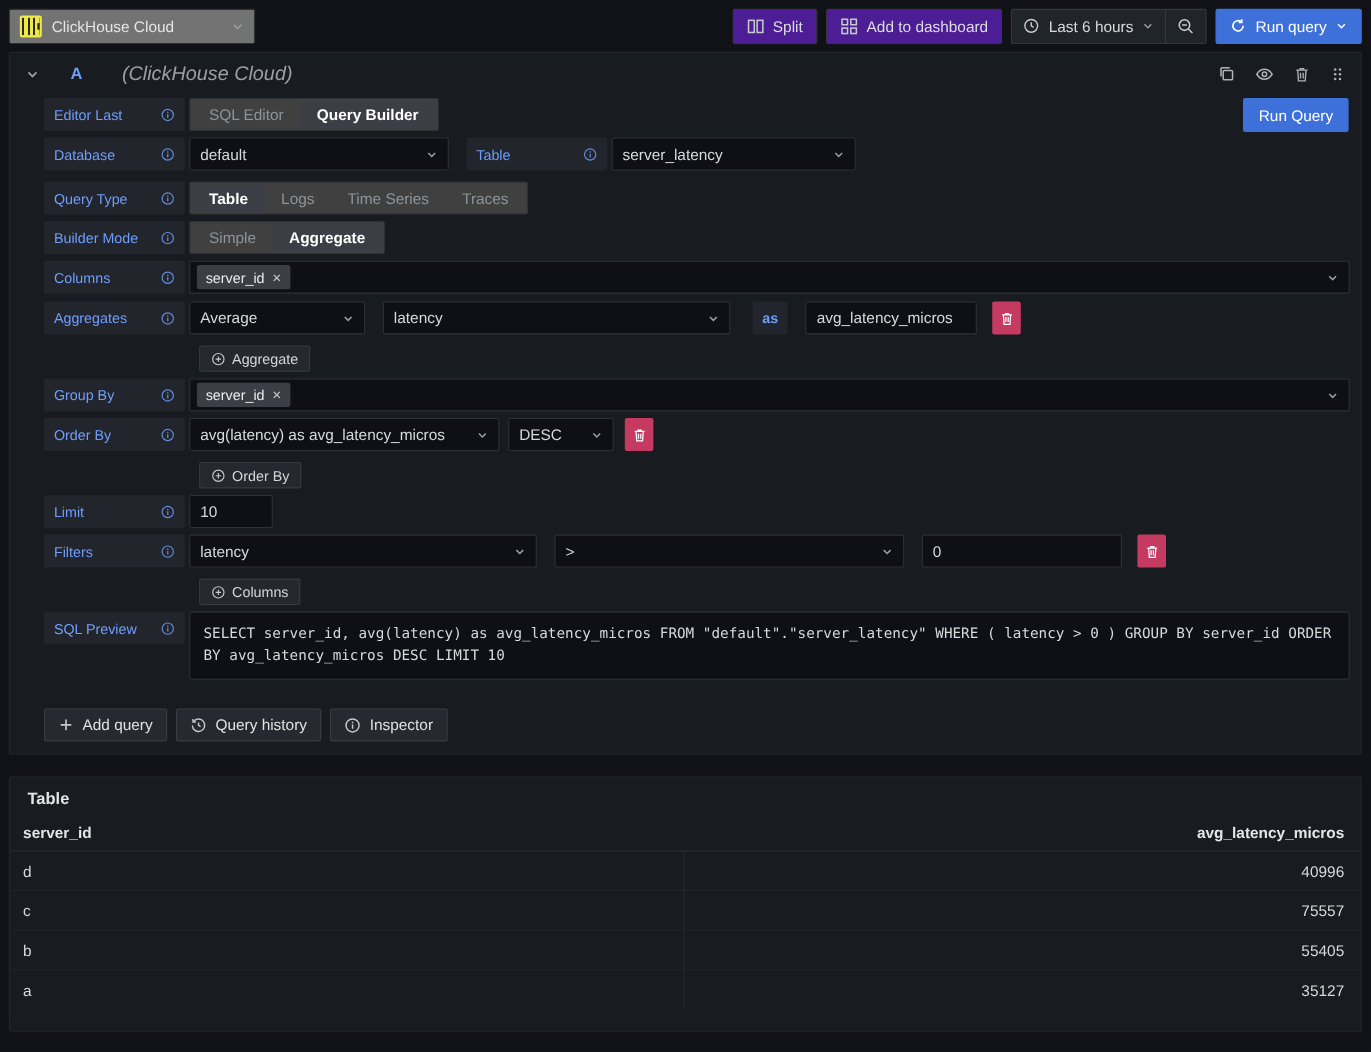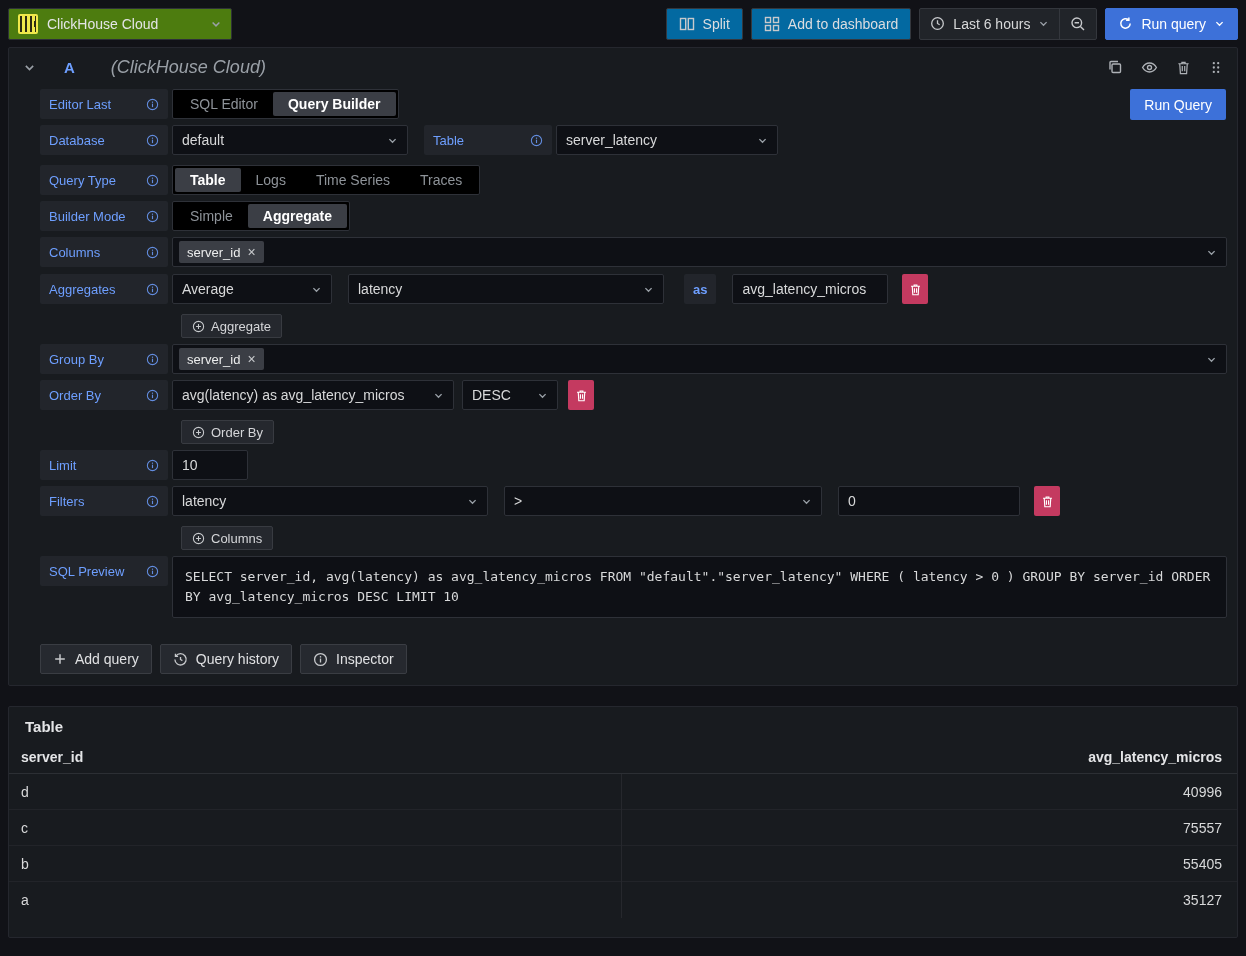--- a/index.html
+++ b/index.html
@@ -11,33 +11,33 @@
     font-family:"Liberation Sans", sans-serif;
     font-size:14px;
     overflow:hidden;
   }
   svg { display:block; }
 
   
   .topbar { height:47px; display:flex; align-items:center; justify-content:space-between; padding:0 8px; }
   .ds-picker {
     width:224px; height:32px; border:1px solid #2e3138; border-radius:2px;
-    background:#4d7c0f; display:flex; align-items:center; gap:9px; padding:0 9px; cursor:pointer;
+    background:#737373; display:flex; align-items:center; gap:9px; padding:0 9px; cursor:pointer;
   }
   .ch-logo {
     width:20px; height:20px; border-radius:2px; position:relative; flex:0 0 auto;
     background:repeating-linear-gradient(to right, #2a2a12 0 2px, #efe84b 2px 5px);
     background-color:#efe84b; border:2px solid #efe84b;
   }
   .ch-logo::after { content:""; position:absolute; right:0px; top:5px; width:2px; height:6px; background:#2a2a12; }
   .ds-picker .ds-label { flex:1; font-weight:500; color:#e4e5e7; }
   .topbar-right { display:flex; align-items:center; gap:8px; }
   .btn {
     height:32px; display:inline-flex; align-items:center; gap:8px; padding:0 12px;
-    background:#0369a1; border:1px solid #34373d; border-radius:2px;
+    background:#4c1d95; border:1px solid #34373d; border-radius:2px;
     color:#dcdde0; font-weight:500; font-size:14px; cursor:pointer; white-space:nowrap;
   }
   .time-group { display:flex; align-items:stretch; height:32px; background:#212429; border:1px solid #34373d; border-radius:2px; }
   .time-main { display:flex; align-items:center; gap:8px; padding:0 10px; font-weight:500; cursor:pointer; }
   .time-zoom { display:flex; align-items:center; padding:0 10px; border-left:1px solid #34373d; cursor:pointer; }
   .btn-primary { background:#3d71d9; border-color:#3d71d9; color:#fff; }
   .icon { color:#c7c9cc; flex:0 0 auto; }
   .chev { color:#9aa0a7; }
 
   
@@ -59,21 +59,21 @@
     color:#6e9fff; font-size:13px; font-weight:500; margin-right:4px;
   }
   .field-label .icon { color:#6e9fff; opacity:.85; }
 
   .select, .tinput {
     height:30px; background:#0e1015; border:1px solid #2e3138; border-radius:2px;
     display:flex; align-items:center; padding:0 9px; color:#d8d9da; font-size:14px; cursor:pointer;
   }
   .select { justify-content:space-between; gap:8px; }
   .radio-group {
-    height:30px; display:inline-flex; align-items:stretch; background:#000000;
+    height:30px; display:inline-flex; align-items:stretch; background:#404040;
     border:1px solid #2e3138; border-radius:2px; padding:2px;
   }
   .radio-opt { display:flex; align-items:center; padding:0 15px; color:#8e9399; font-weight:500; cursor:pointer; border-radius:2px; }
   .radio-opt.active { background:#3b3e45; color:#fff; font-weight:700; }
 
   .multiselect {
     flex:1; height:30px; background:#0e1015; border:1px solid #2e3138; border-radius:2px;
     display:flex; align-items:center; justify-content:space-between; padding:0 9px 0 6px; cursor:pointer;
   }
   .chips { display:flex; gap:6px; }

